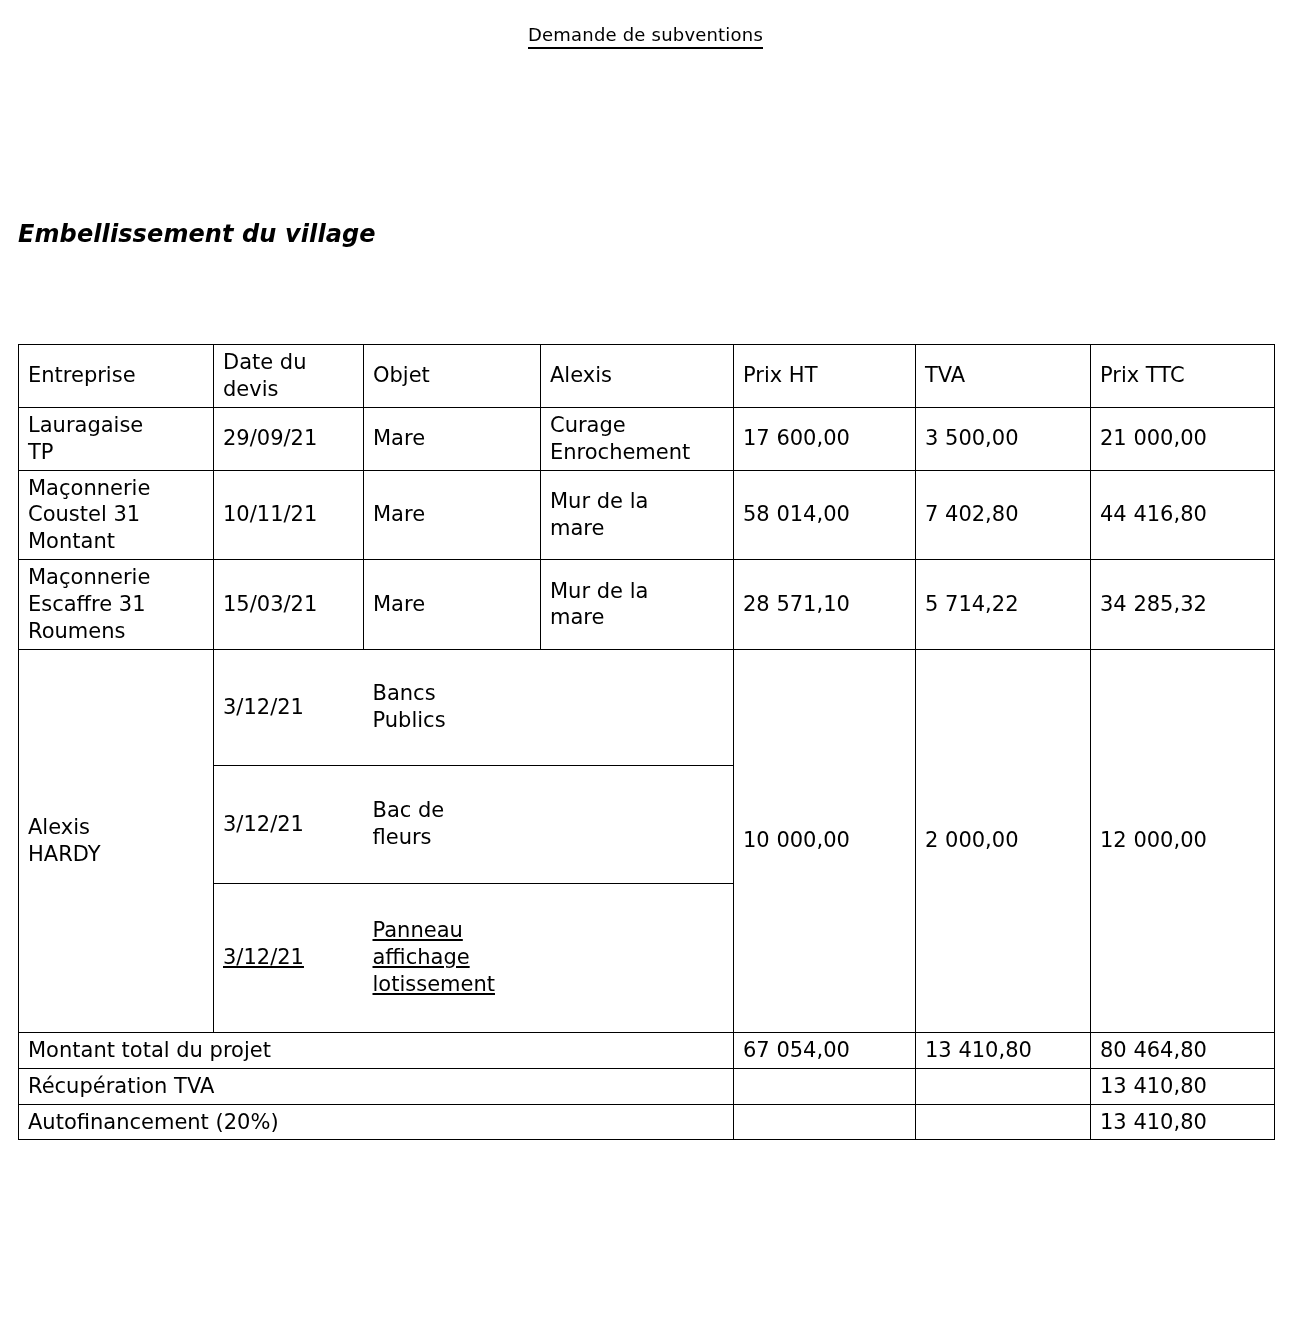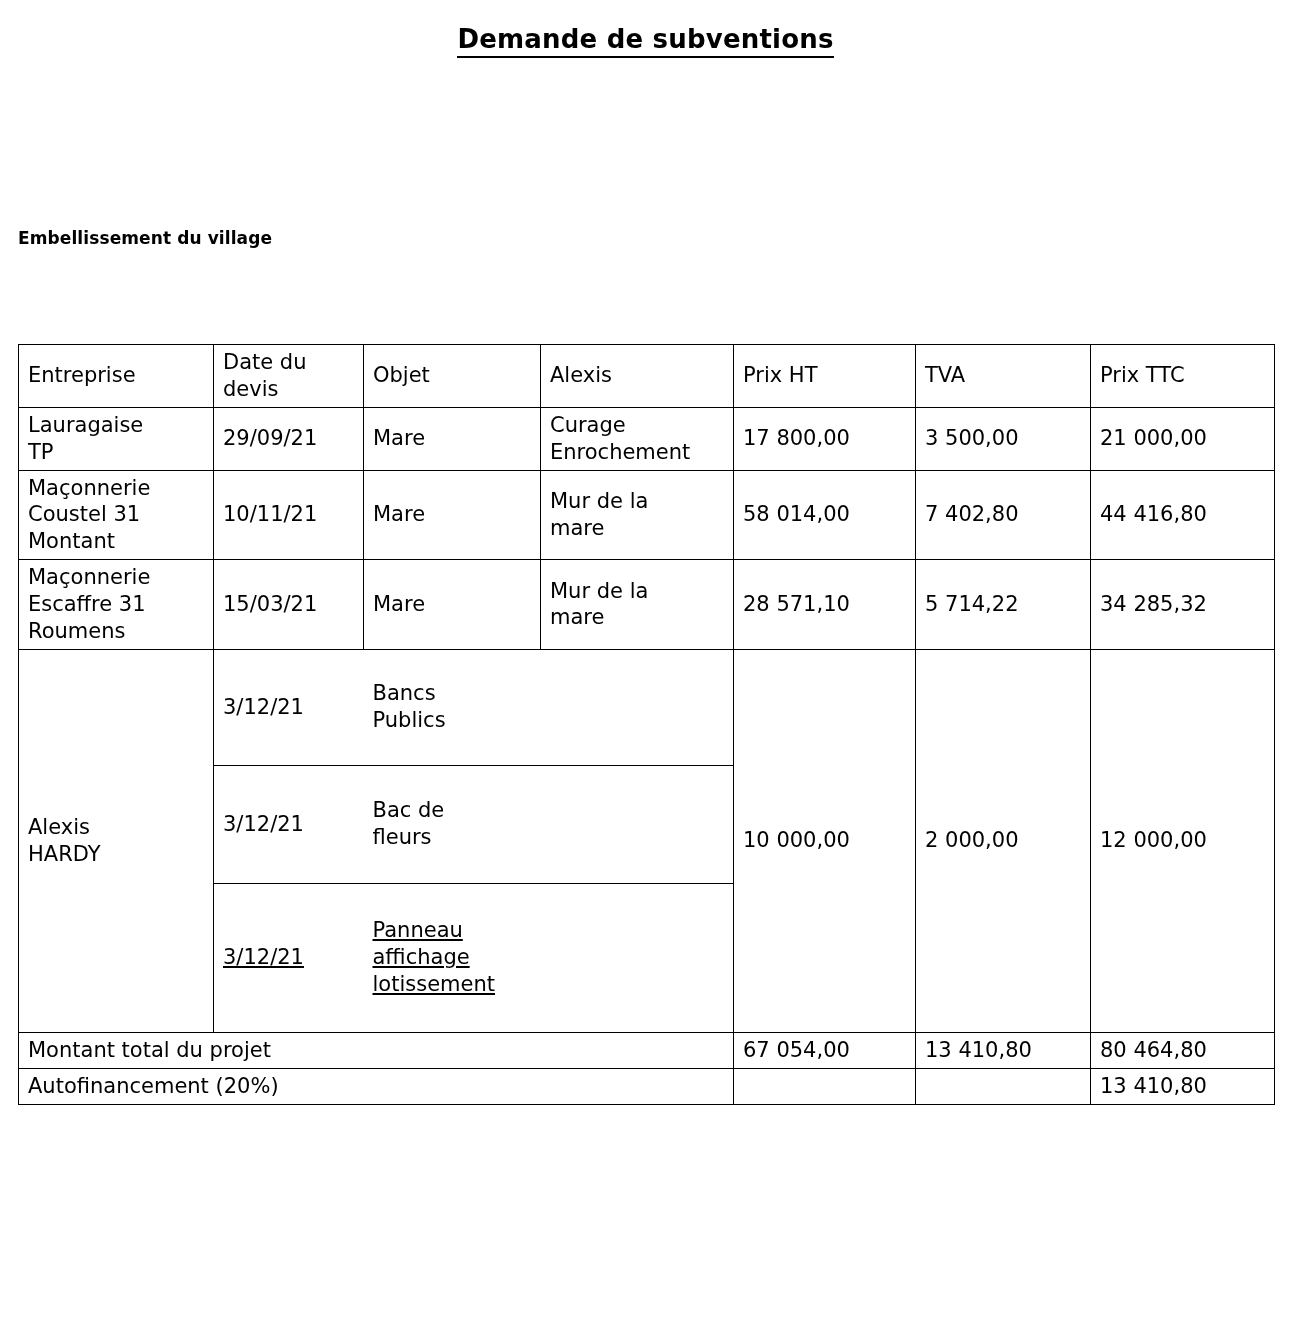--- a/index.html
+++ b/index.html
@@ -18,35 +18,36 @@
   .page {
     position: absolute;
     inset: 0;
   }
   .doc-title {
     position: absolute;
     left: 0;
     top: 24px;
     width: 1291px;
     text-align: center;
-    font-size: 26px;
-    font-weight: bold;
+    font-size: 18px;
+    font-weight: normal;
     letter-spacing: 0.2px;
   }
   .doc-title span {
     border-bottom: 2px solid #000;
     padding-bottom: 2px;
   }
   .section-title {
     position: absolute;
     left: 18px;
-    top: 228px;
-    font-size: 17px;
+    top: 220px;
+    font-size: 24px;
     font-weight: bold;
     letter-spacing: 0.1px;
+    font-style: italic;
   }
   .table-wrap {
     position: absolute;
     left: 18px;
     top: 344px;
     width: 1256px;
   }
   table.grid {
     border-collapse: collapse;
     table-layout: fixed;
@@ -143,21 +144,21 @@
           <td class="entreprise-cell">
             <div>Lauragaise</div>
             <div>TP</div>
           </td>
           <td class="nowrap">29/09/21</td>
           <td>Mare</td>
           <td>
             <div>Curage</div>
             <div>Enrochement</div>
           </td>
-          <td class="num">17 800,00</td>
+          <td class="num">17 600,00</td>
           <td class="num">3 500,00</td>
           <td class="num">21 000,00</td>
         </tr>
 
         <tr>
           <td class="entreprise-cell">
             <div>Maçonnerie</div>
             <div>Coustel 31</div>
             <div>Montant</div>
           </td>
@@ -254,20 +255,26 @@
           <td class="num">12 000,00</td>
         </tr>
 
         <tr>
           <td colspan="4">Montant total du projet</td>
           <td class="num">67 054,00</td>
           <td class="num">13 410,80</td>
           <td class="num">80 464,80</td>
         </tr>
 
+        <tr>
+          <td colspan="4">Récupération TVA</td>
+          <td class="num"></td>
+          <td class="num"></td>
+          <td class="num">13 410,80</td>
+        </tr>
 
         <tr>
           <td colspan="4">Autofinancement (20%)</td>
           <td class="num"></td>
           <td class="num"></td>
           <td class="num">13 410,80</td>
         </tr>
 
       </tbody>
     </table>

